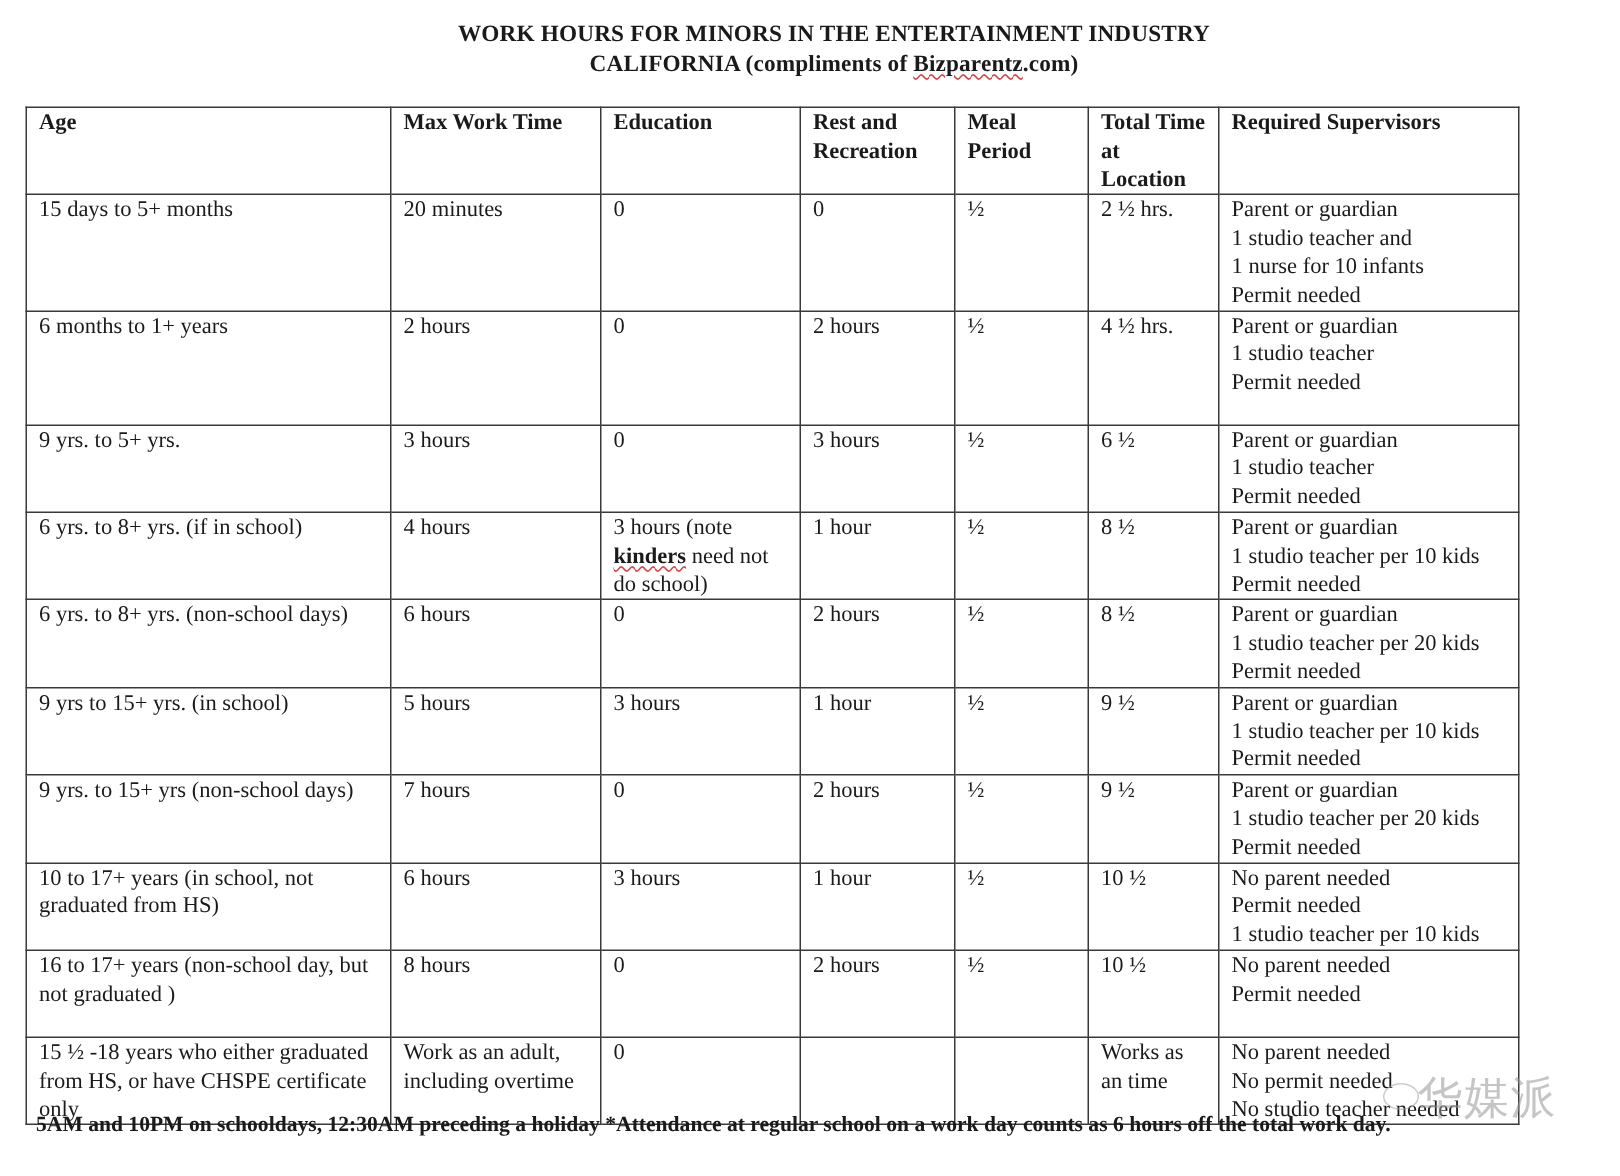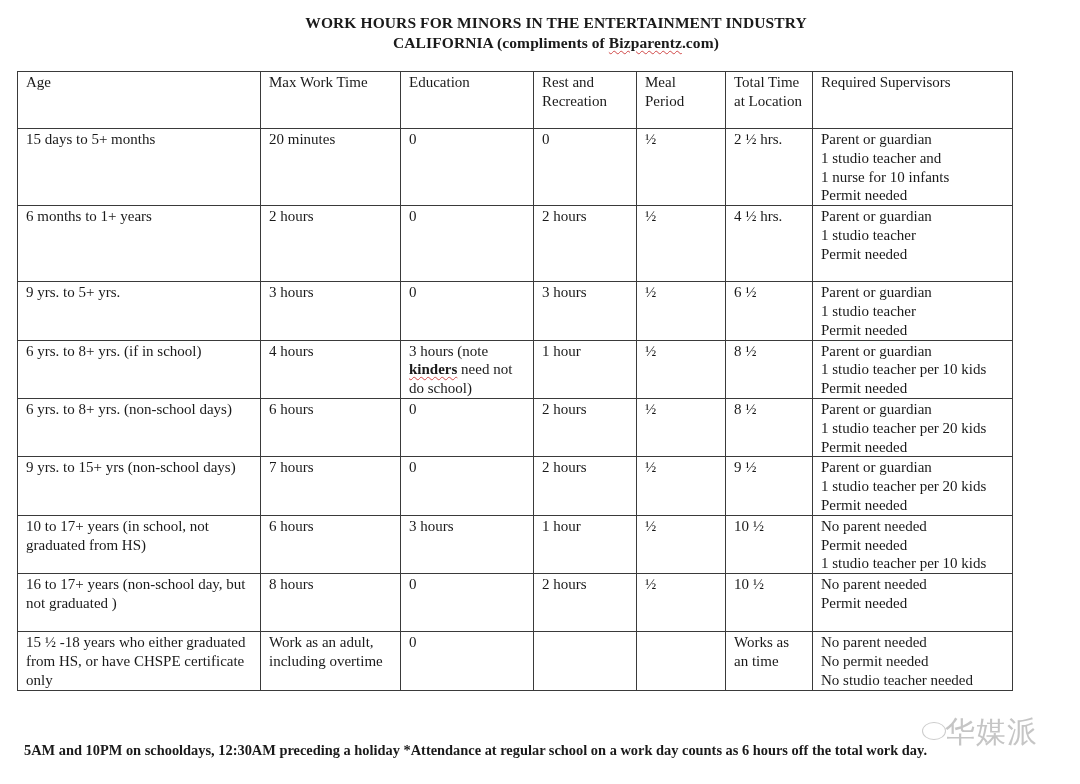--- a/index.html
+++ b/index.html
@@ -15,21 +15,21 @@
   .title .squig { text-decoration: underline wavy #d04848; text-decoration-thickness: 1px; text-underline-offset: 2px; }
   table.grid {
     position: absolute; top: 71px; left: 17px; width: 995px;
     border-collapse: collapse; table-layout: fixed;
     font-size: 15px; line-height: 18.8px;
   }
   table.grid td, table.grid th {
     border: 1.3px solid #3a3a3a; vertical-align: top; padding: 1px 7px 0 8px;
     text-align: left; font-weight: normal; overflow: hidden; white-space: nowrap;
   }
-  table.grid th { font-weight: normal; }
+  table.grid th { font-weight: bold; }
   table.grid td.wrap, table.grid th.wrap { white-space: normal; }
   .c0 { width: 243px; } .c1 { width: 140px; } .c2 { width: 133px; }
   .c3 { width: 103px; } .c4 { width: 89px; } .c5 { width: 87px; } .c6 { width: 200px; }
   .sup-line { display: block; }
   .squig2 { text-decoration: underline wavy #d04848; text-decoration-thickness: 1px; text-underline-offset: 2px; font-weight: bold; }
   .footer {
     position: absolute; left: 24px; top: 741px; width: 1056px;
     font-weight: bold; font-size: 14.4px; line-height: 19px; white-space: nowrap;
   }
   .watermark {
@@ -131,20 +131,33 @@
         <td class="wrap">2 hours</td>
         <td class="wrap">½</td>
         <td class="wrap">8 ½</td>
         <td>
           <span class="sup-line">Parent or guardian</span>
           <span class="sup-line">1 studio teacher per 20 kids</span>
           <span class="sup-line">Permit needed</span>
         </td>
       </tr>
       <tr style="height: 57px;">
+        <td class="wrap">9 yrs to 15+ yrs. (in school)</td>
+        <td class="wrap">5 hours</td>
+        <td class="wrap">3 hours</td>
+        <td class="wrap">1 hour</td>
+        <td class="wrap">½</td>
+        <td class="wrap">9 ½</td>
+        <td>
+          <span class="sup-line">Parent or guardian</span>
+          <span class="sup-line">1 studio teacher per 10 kids</span>
+          <span class="sup-line">Permit needed</span>
+        </td>
+      </tr>
+      <tr style="height: 57px;">
         <td class="wrap">9 yrs. to 15+ yrs (non-school days)</td>
         <td class="wrap">7 hours</td>
         <td class="wrap">0</td>
         <td class="wrap">2 hours</td>
         <td class="wrap">½</td>
         <td class="wrap">9 ½</td>
         <td>
           <span class="sup-line">Parent or guardian</span>
           <span class="sup-line">1 studio teacher per 20 kids</span>
           <span class="sup-line">Permit needed</span>

